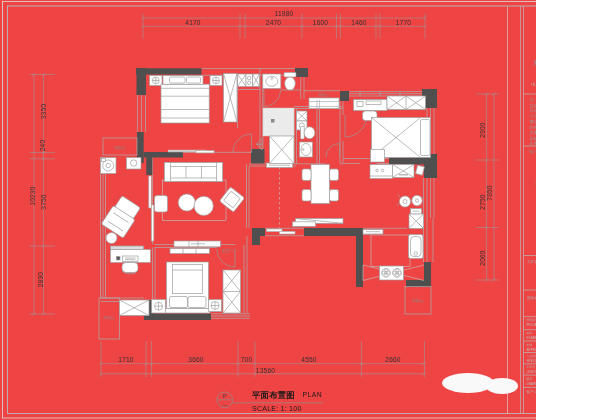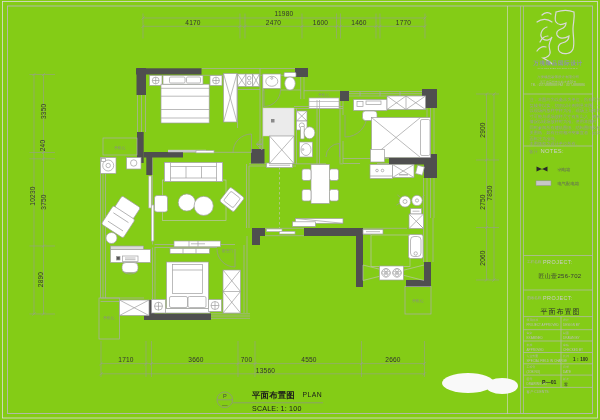--- a/index.html
+++ b/index.html
@@ -1,17 +1,17 @@
 <!DOCTYPE html>
 <html><head>
 <meta charset="utf-8">
 <style>
 html,body{margin:0;padding:0;background:#fff;}
-#sheet{position:relative;width:600px;height:420px;background:#84cc16;overflow:hidden;
-font-family:"Liberation Sans", sans-serif;}
+#sheet{position:relative;width:492px;height:420px;background:#ef4444;overflow:hidden;
+font-family:"Liberation Sans", sans-serif;padding-left:44px;}
 svg{position:absolute;left:0;top:0;}
 text{font-family:"Liberation Sans", sans-serif;}
 .w{fill:#4f4f4f;stroke:none;}
 .t{stroke:#adadad;fill:none;stroke-width:0.7;}
 .tl{stroke:#c4c4c4;fill:none;stroke-width:0.6;}
 .f{stroke:#9e9e9e;fill:#fff;stroke-width:0.7;}
 .fn{stroke:#9e9e9e;fill:none;stroke-width:0.7;}
 .d{stroke:#9a9a9a;fill:none;stroke-width:0.7;}
 .dim{stroke:#9a9a9a;stroke-width:0.55;fill:none;}
 .dt{font-size:6.6px;fill:#333;letter-spacing:0.2px;}

